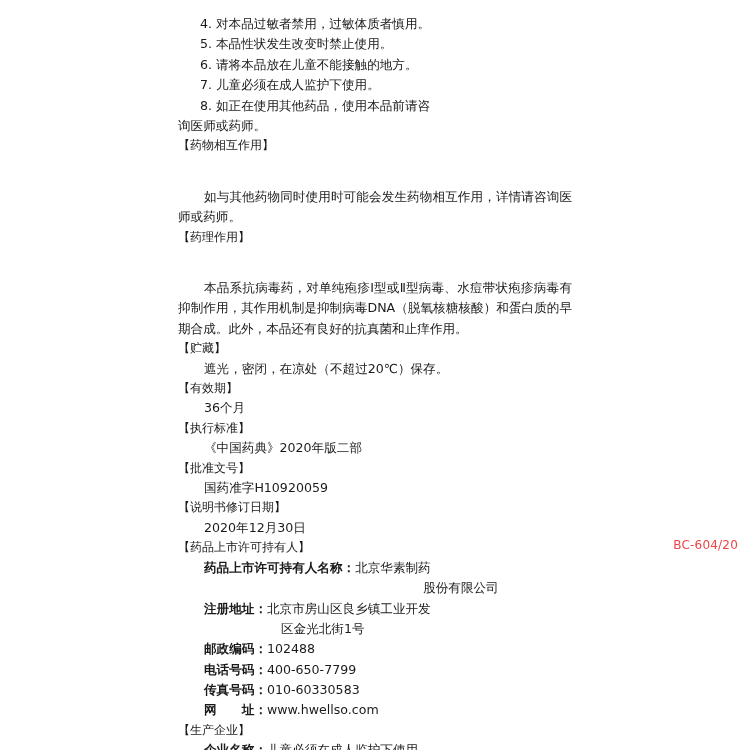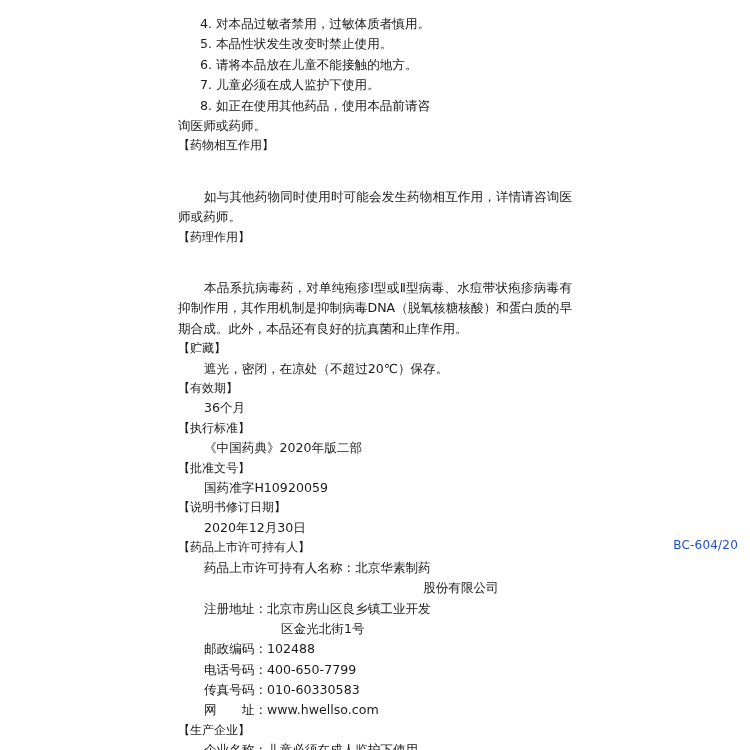--- a/index.html
+++ b/index.html
@@ -51,39 +51,40 @@
   }
   .kv {
     margin: 0;
     padding-left: 26px;
     display: flex;
     align-items: flex-start;
   }
   .kv .k {
     white-space: pre;
     flex: 0 0 auto;
+    font-weight: bold;
   }
   .kv .v {
     flex: 1 1 auto;
   }
   .kv .v .cont {
     display: block;
     padding-left: 68px;
   }
   .kv .v .cont2 {
     display: block;
     padding-left: 14px;
   }
   .code {
     position: absolute;
     right: 12px;
     bottom: 12px;
     font-size: 12px;
     letter-spacing: 0.2px;
-    color: #1d4ed8;
+    color: #ef4444;
   }
 </style>
 </head>
 <body>
 
 <div class="page">
   <div class="doc">
 
     <div class="numbered">
       <div class="line">4. 对本品过敏者禁用，过敏体质者慎用。</div>

